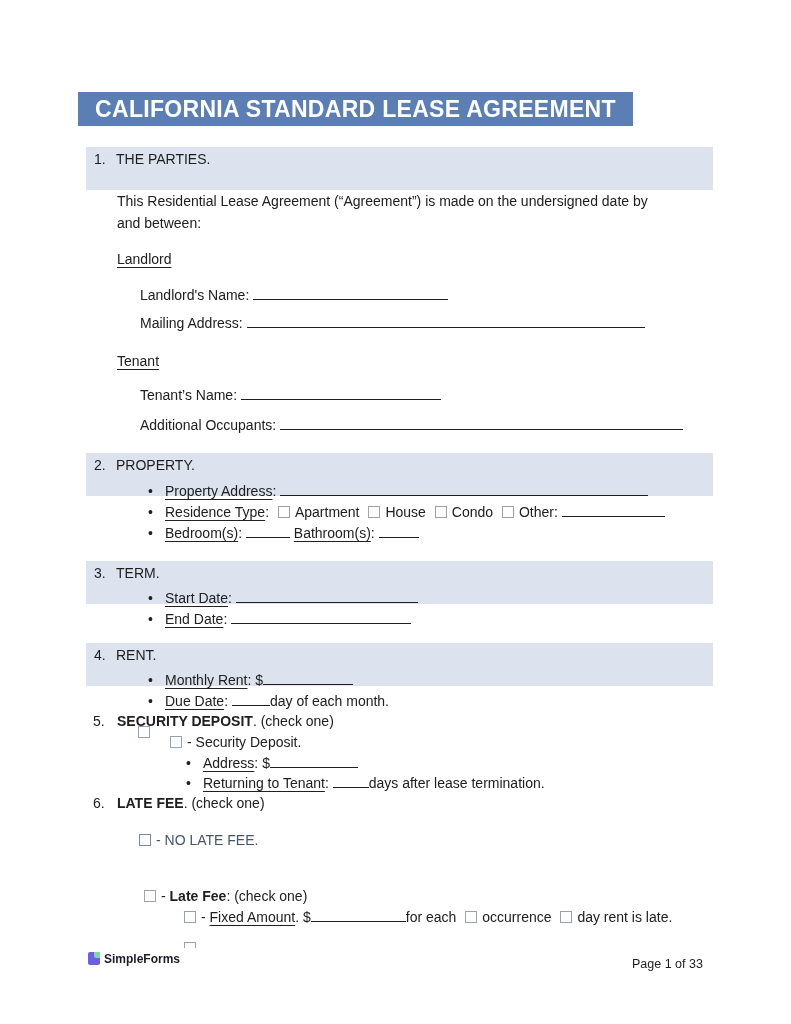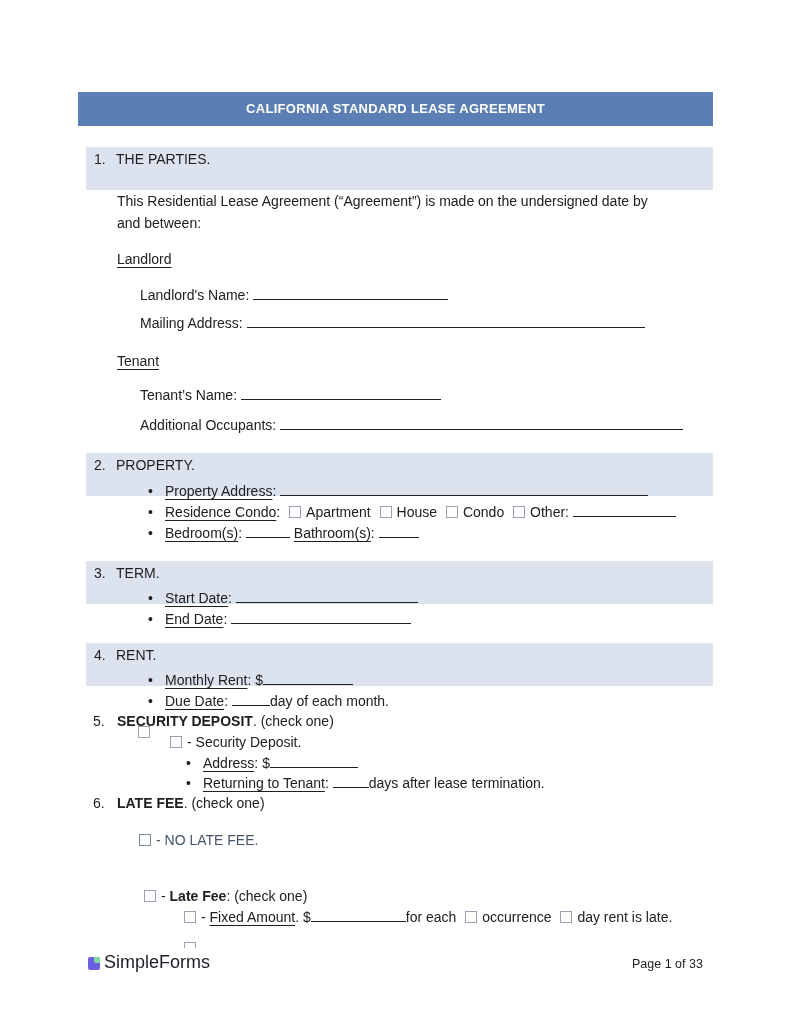--- a/index.html
+++ b/index.html
@@ -7,23 +7,23 @@
     position:relative;
     width:791px;height:1024px;
     margin:0 auto;
     background:#ffffff;
     font-family:"Liberation Sans","DejaVu Sans",sans-serif;
     color:#202020;
     overflow:hidden;
   }
   .abs{position:absolute;white-space:nowrap;}
   .banner{
-    left:78px;top:92px;width:635px;height:34px;
+    left:78px;top:92px;width:555px;height:34px;
     background:#5b7fb5;color:#ffffff;
-    font-weight:bold;font-size:13px;line-height:34px;
+    font-weight:bold;font-size:23px;line-height:34px;
     text-align:center;letter-spacing:.3px;
   }
   .bar{
     left:86px;top:0;width:627px;height:43px;
     background:#dce3ee;color:#1d1d1d;
     font-size:14px;line-height:25px;
   }
   .bar .num{margin-left:8px;display:inline-block;width:22px;}
   .line{font-size:14px;line-height:18px;color:#202020;}
   .para{font-size:14px;line-height:22px;white-space:normal;width:545px;}
@@ -37,21 +37,21 @@
   .cb{
     display:inline-block;width:10px;height:10px;
     border:1.3px solid #99a2b0;background:#fdfdfd;
     vertical-align:-1px;
   }
   .cb.half{height:5px;border-bottom:none;}
   .gap-r{margin-right:5px;}
   .gap-l{margin-left:5px;}
   .accent{color:#44546a;}
   .numcol{display:inline-block;width:24px;}
-  .footer-brand{left:88px;top:952px;font-size:18px;font-weight:normal;color:#1c1c28;}
+  .footer-brand{left:88px;top:952px;font-size:12px;font-weight:bold;color:#1c1c28;}
   .logo-ic{
     position:relative;display:inline-block;width:12px;height:13px;
     background:#6c5fe0;border-radius:2px;vertical-align:-2px;margin-right:4px;
     overflow:hidden;
   }
   .logo-ic::after{
     content:"";position:absolute;right:0;top:0;
     width:6px;height:6px;background:#7fd8a6;
     border-bottom-left-radius:2px;
   }
@@ -101,21 +101,21 @@
   <div class="abs bar" style="top:453px;">
     <span class="num">2.</span><span>PROPERTY.</span>
   </div>
 
   <div class="abs line" style="left:148px;top:482px;">
     <span class="blt">•</span><span class="u">Property Address</span><span>:</span>
     <span class="blank" style="width:368px;"></span>
   </div>
 
   <div class="abs line" style="left:148px;top:503px;">
-    <span class="blt">•</span><span class="u">Residence Condo</span><span>:</span>
+    <span class="blt">•</span><span class="u">Residence Type</span><span>:</span>
     <span class="cb gap-l"></span><span class="gap-l">Apartment</span>
     <span class="cb gap-l"></span><span class="gap-l">House</span>
     <span class="cb gap-l"></span><span class="gap-l">Condo</span>
     <span class="cb gap-l"></span><span class="gap-l">Other:</span>
     <span class="blank" style="width:103px;"></span>
   </div>
 
   <div class="abs line" style="left:148px;top:524px;">
     <span class="blt">•</span><span class="u">Bedroom(s)</span><span>:</span>
     <span class="blank" style="width:44px;"></span>

